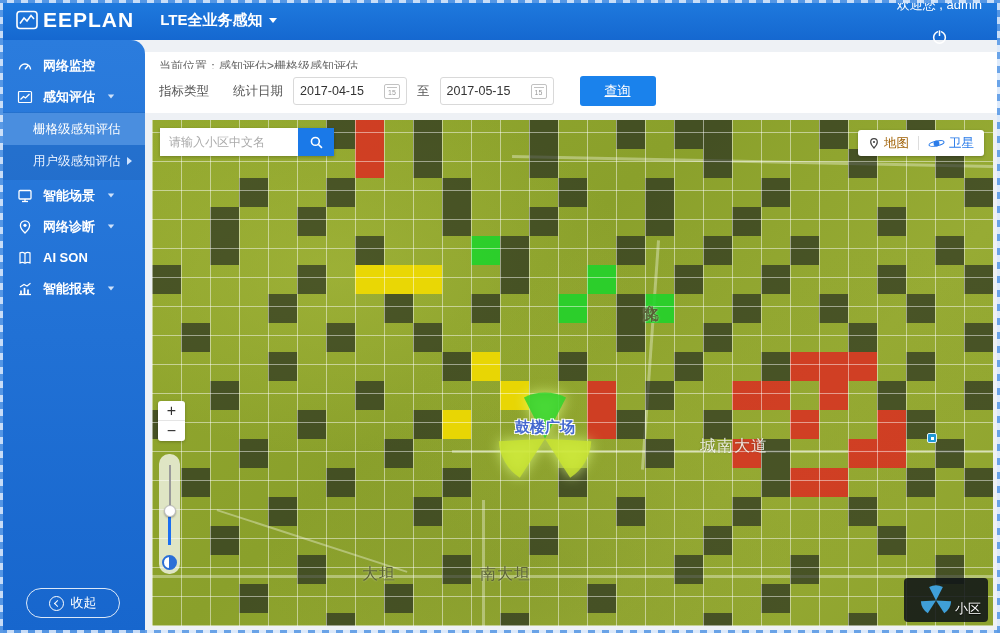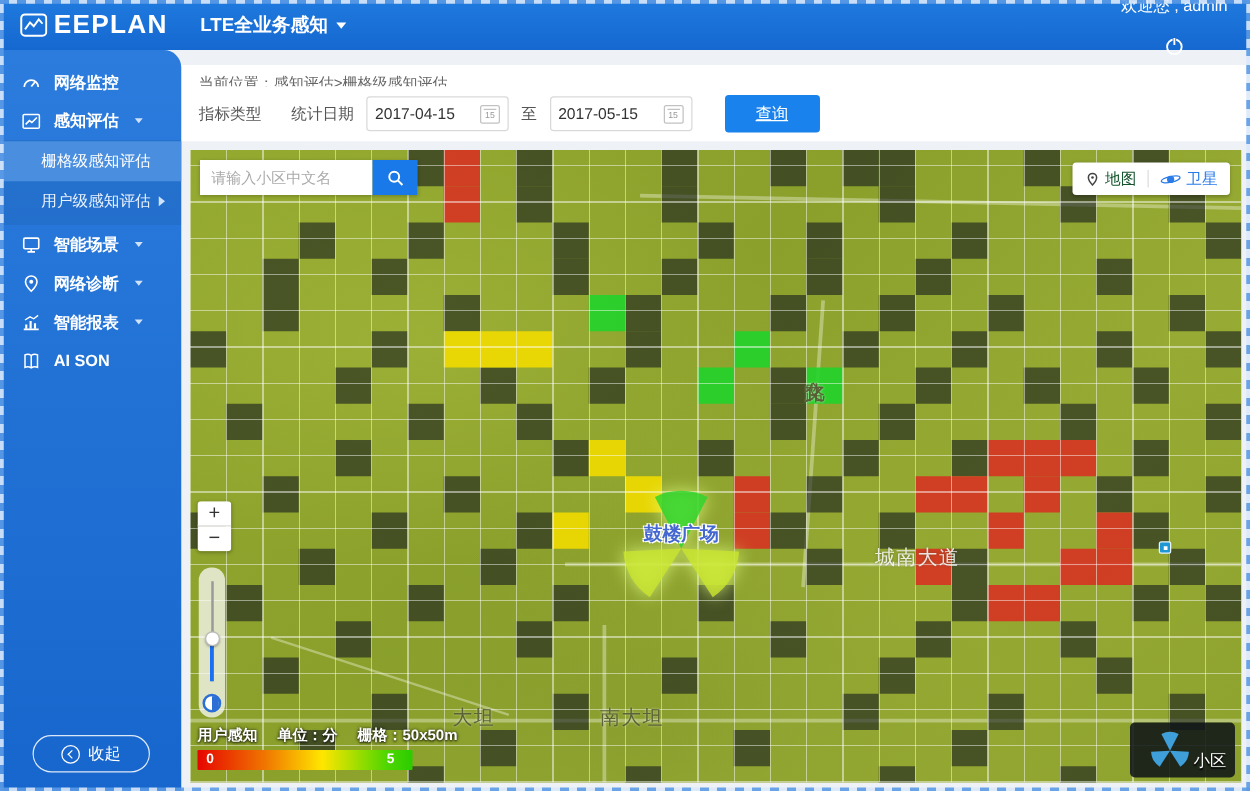--- a/index.html
+++ b/index.html
@@ -79,21 +79,21 @@
 
   .map-search { position:absolute; left:8px; top:8px; display:flex; z-index:10; box-shadow:0 1px 3px rgba(0,0,0,.25); }
   .map-search input { width:138px; height:28px; border:none; outline:none; padding:0 9px; font-size:12px;
     font-family:inherit; color:#333; }
   .map-search input::placeholder { color:#aaa; }
   .map-search-btn { width:36px; height:28px; background:#1a79e8; border:none; display:flex; align-items:center; justify-content:center; cursor:pointer; }
 
   .layer-toggle { position:absolute; top:10px; right:9px; height:26px; background:#fff; border-radius:3px;
     display:flex; align-items:center; padding:0 10px; gap:9px; font-size:12.5px; z-index:10; box-shadow:0 1px 3px rgba(0,0,0,.25); }
   .layer-opt { display:flex; align-items:center; gap:4px; cursor:pointer; }
-  .layer-opt.inactive { color:#14532d; }
+  .layer-opt.inactive { color:#a16207; }
   .layer-opt.active { color:#2b7ce9; }
   .layer-divider { width:1px; height:14px; background:#ddd; }
 
   .zoom-ctl { position:absolute; left:6px; top:281px; width:27px; z-index:10; box-shadow:0 1px 3px rgba(0,0,0,.25); border-radius:3px; overflow:hidden; }
   .zoom-btn { width:27px; height:20px; background:#fff; border:none; font-size:16px; line-height:16px; color:#333;
     cursor:pointer; font-family:inherit; display:block; }
   .zoom-btn:first-child { border-bottom:1px solid #e5e5e5; }
 
   .opacity-slider { position:absolute; left:7px; top:334px; width:21px; height:120px;
     background:rgba(255,255,255,.72); border-radius:10px; z-index:10; }
@@ -205,38 +205,38 @@
               <path d="M8 1.8a4.6 4.6 0 0 1 4.6 4.6C12.6 9.6 8 14 8 14S3.4 9.6 3.4 6.4A4.6 4.6 0 0 1 8 1.8z" fill="none" stroke="#fff" stroke-width="1.3"></path>
               <circle cx="8" cy="6.3" r="1.6" fill="#fff"></circle>
             </svg>
           </span>
           <span>网络诊断</span>
           <span class="tri caret"></span>
         </div>
         <div class="nav-item">
           <span class="nav-icon">
             <svg viewBox="0 0 16 16" width="16" height="16">
+              <path d="M8 3.4C6.6 2.4 4.3 2.4 3 2.9v10c1.3-.5 3.6-.5 5 .4 1.4-.9 3.7-.9 5-.4v-10c-1.3-.5-3.6-.5-5 .5z" fill="none" stroke="#fff" stroke-width="1.2"></path>
+              <line x1="8" y1="3.6" x2="8" y2="13" stroke="#fff" stroke-width="1.2"></line>
+            </svg>
+          </span>
+          <span>AI SON</span>
+        </div>
+        <div class="nav-item">
+          <span class="nav-icon">
+            <svg viewBox="0 0 16 16" width="16" height="16">
               <line x1="2" y1="13.5" x2="14" y2="13.5" stroke="#fff" stroke-width="1.3"></line>
               <line x1="4" y1="13" x2="4" y2="9.5" stroke="#fff" stroke-width="1.7"></line>
               <line x1="7.5" y1="13" x2="7.5" y2="6.8" stroke="#fff" stroke-width="1.7"></line>
               <line x1="11" y1="13" x2="11" y2="8.6" stroke="#fff" stroke-width="1.7"></line>
               <polyline points="3,6 7,3.5 10,5 13.5,2.3" fill="none" stroke="#fff" stroke-width="1.1"></polyline>
             </svg>
           </span>
           <span>智能报表</span>
           <span class="tri caret"></span>
-        </div>
-        <div class="nav-item">
-          <span class="nav-icon">
-            <svg viewBox="0 0 16 16" width="16" height="16">
-              <path d="M8 3.4C6.6 2.4 4.3 2.4 3 2.9v10c1.3-.5 3.6-.5 5 .4 1.4-.9 3.7-.9 5-.4v-10c-1.3-.5-3.6-.5-5 .5z" fill="none" stroke="#fff" stroke-width="1.2"></path>
-              <line x1="8" y1="3.6" x2="8" y2="13" stroke="#fff" stroke-width="1.2"></line>
-            </svg>
-          </span>
-          <span>AI SON</span>
         </div>
       </div>
     <div class="collapse-btn">
       <span class="circ"></span>
       <span>收起</span>
     </div>
   </div>
 
   <div class="breadcrumb-bar">
     <span>当前位置：感知评估&gt;栅格级感知评估</span>
@@ -455,31 +455,20 @@
       <button class="zoom-btn">+</button>
       <button class="zoom-btn">−</button>
     </div>
     <div class="opacity-slider">
       <div class="slider-track"></div>
       <div class="slider-fill"></div>
       <div class="slider-handle"></div>
       <div class="contrast-icon"></div>
     </div>
 
-    <div class="legend">
-      <div class="legend-text">
-        <span>用户感知</span>
-        <span>单位：分</span>
-        <span>栅格：50x50m</span>
-      </div>
-      <div class="legend-bar">
-        <span class="lmin">0</span>
-        <span class="lmax">5</span>
-      </div>
-    </div>
 
     <div class="cell-btn">
       <span class="trefoil-small" id="cellbtn-icon"><svg viewBox="0 0 120 120" width="100%" height="100%">
             <path d="M60 62 L37 17 A51 51 0 0 1 83 17 Z" fill="#3f9fd8" fill-opacity="1"></path>
             <path transform="rotate(120 60 62)" d="M60 62 L37 17 A51 51 0 0 1 83 17 Z" fill="#3f9fd8" fill-opacity="1"></path>
             <path transform="rotate(240 60 62)" d="M60 62 L37 17 A51 51 0 0 1 83 17 Z" fill="#3f9fd8" fill-opacity="1"></path>
           </svg></span>
       <span class="cell-btn-label">小区</span>
     </div>
   </div>

